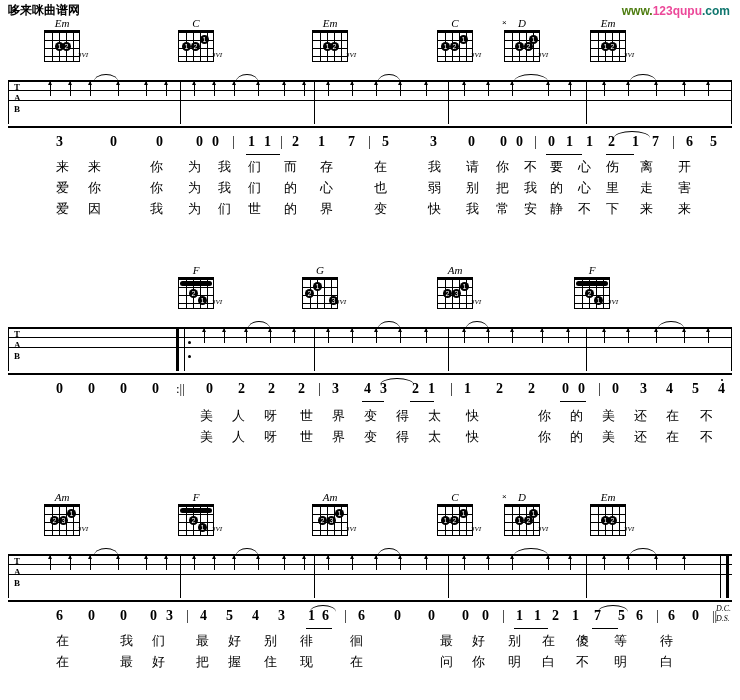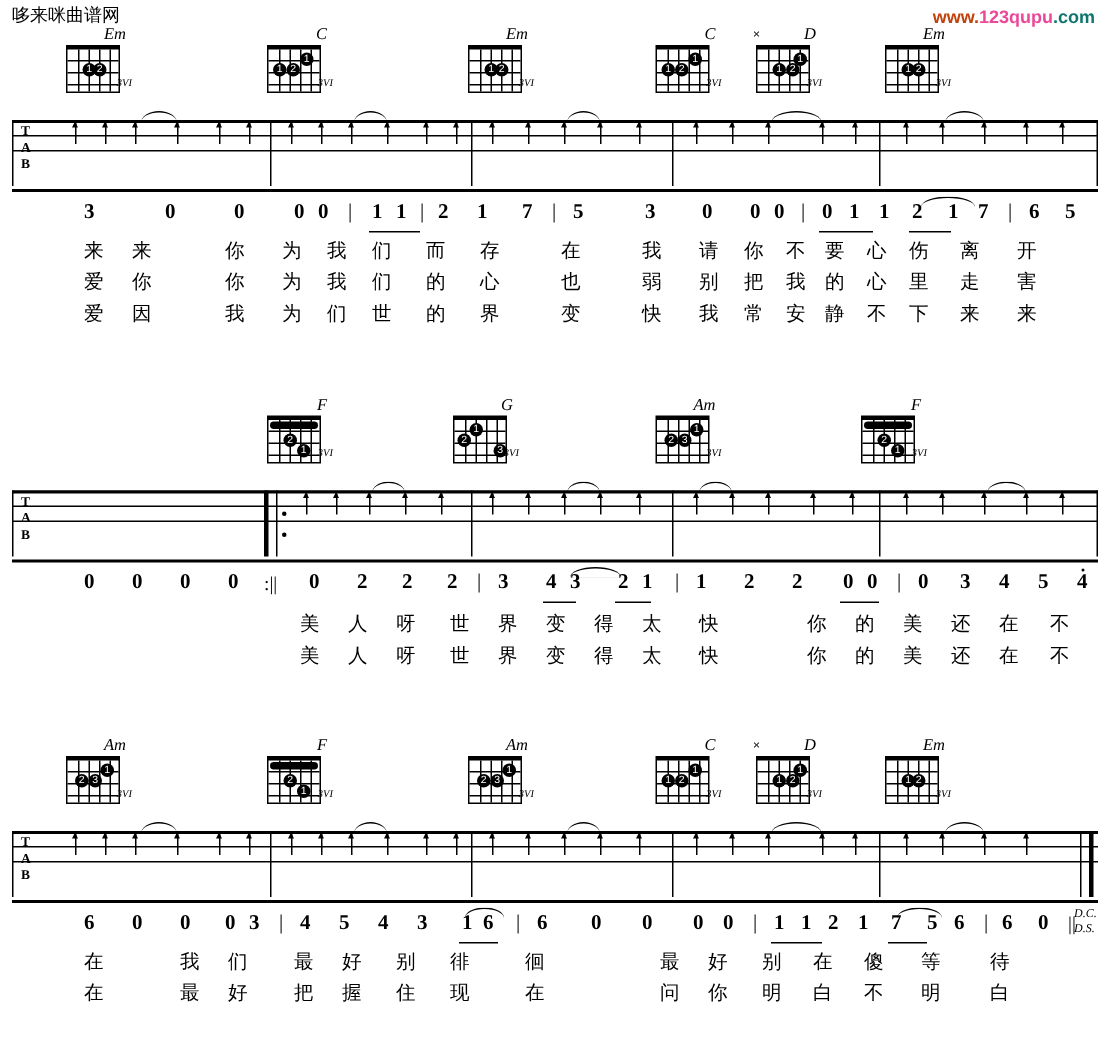--- a/index.html
+++ b/index.html
@@ -6,40 +6,40 @@
   body{
     width:740px;height:700px;
     background:#ffffff;
     font-family:"Liberation Sans", sans-serif;
     color:#000;
     position:relative;
     overflow:hidden;
   }
   .site-left{
     position:absolute;left:8px;top:2px;
-    font-size:12px;color:#000;letter-spacing:0px;
+    font-size:12px;color:#000;letter-spacing:0px;font-weight:bold;
   }
   .site-right{
     position:absolute;right:10px;top:4px;
     font-size:12px;font-weight:bold;
   }
-  .site-right .www{color:#c2410c;}
+  .site-right .www{color:#4d7c0f;}
   .site-right .dom{color:#ec4899;}
   .site-right .cn{color:#0f766e;}
 
   
   .system{position:absolute;left:0;width:740px;}
   .sys1{top:18px;}
   .sys2{top:265px;}
   .sys3{top:492px;}
 
   
   .chords{position:relative;height:52px;}
   .chord{position:absolute;width:44px;text-align:center;}
-  .chord .cname{font-size:11px;font-family:"Liberation Serif",serif;font-style:italic;line-height:11px;height:12px;text-align:right;}
+  .chord .cname{font-size:11px;font-family:"Liberation Serif",serif;font-style:italic;line-height:11px;height:12px;}
   .grid{
     position:relative;width:36px;height:32px;margin:0 auto;
     border:1px solid #000;border-top:3px solid #000;
     box-sizing:border-box;background:#fff;
   }
   .grid .v{position:absolute;top:0;bottom:0;width:1px;background:#000;}
   .grid .v1{left:7px;} .grid .v2{left:14px;} .grid .v3{left:21px;} .grid .v4{left:28px;}
   .grid .h{position:absolute;left:0;right:0;height:1px;background:#000;}
   .grid .h1{top:7px;} .grid .h2{top:15px;} .grid .h3{top:23px;}
   .dot{position:absolute;width:9px;height:9px;border-radius:50%;background:#000;color:#fff;

